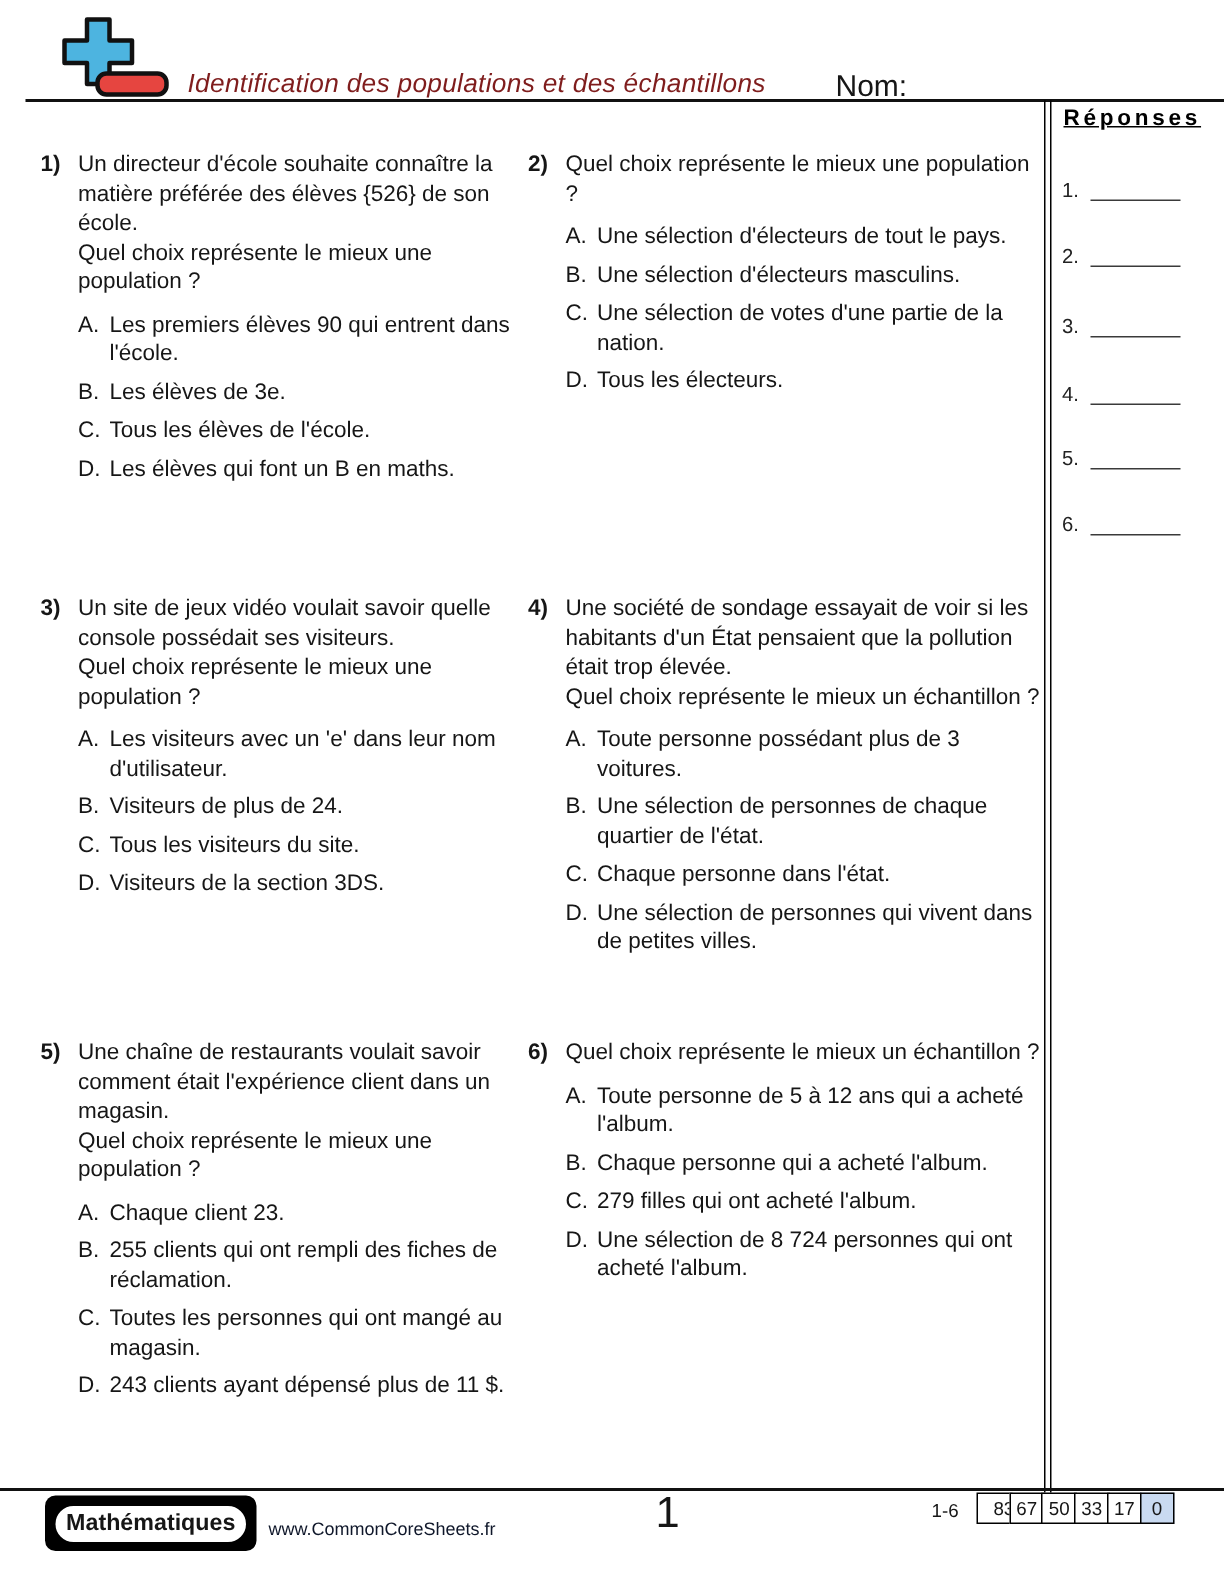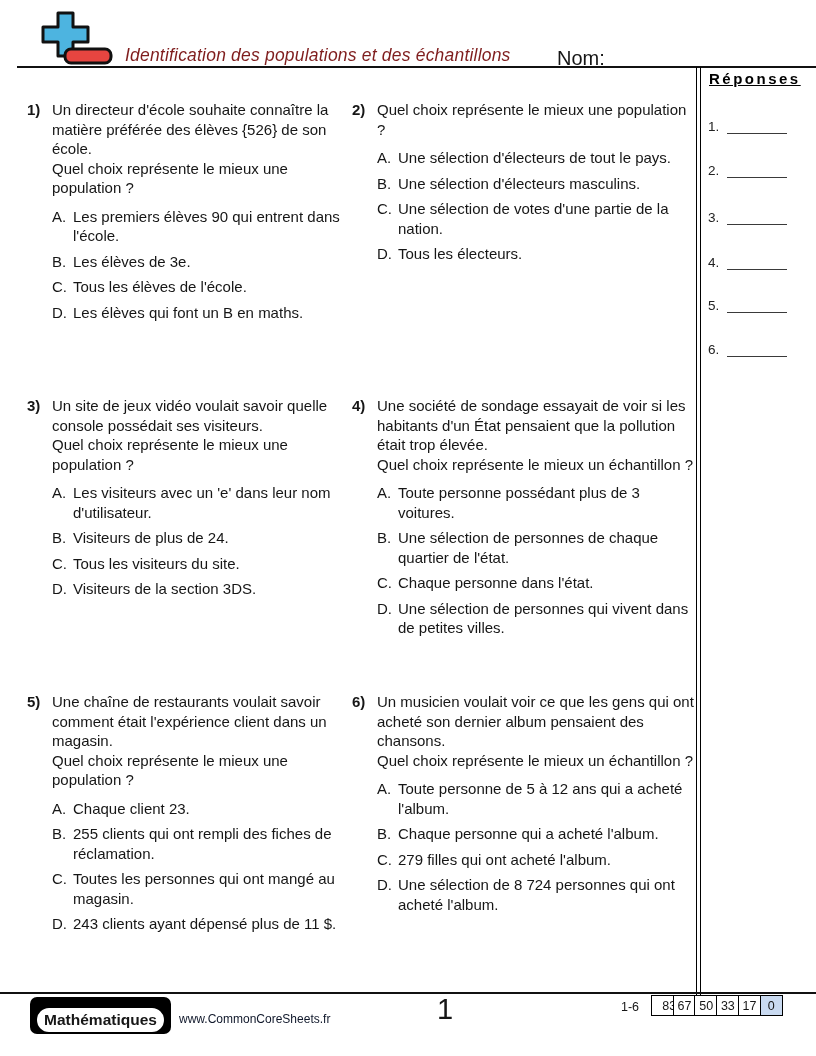--- a/index.html
+++ b/index.html
@@ -53,21 +53,21 @@
   }
   .ans-item { position:absolute; left:2px; display:flex; align-items:flex-end; gap:8px; }
   .ans-num { font-size:13.5px; color:#222; }
   .ans-blank { width:60px; height:15px; border-bottom:1.6px solid #3a3a3a; }
 
   
   .footer-rule { position:absolute; left:0; right:0; top:992px; height:2px; background:#111; }
   .badge {
     position:absolute; left:30px; top:997px; width:141px; height:37px;
     background:#000; border-radius:7px;
-    display:flex; align-items:flex-end; justify-content:center;
+    display:flex; align-items:center; justify-content:center;
   }
   .badge-pill {
     background:#fff; border:2px solid #000; border-radius:15px;
     padding:3px 7px; font-weight:bold; font-size:15.5px; white-space:nowrap;
   }
   .website { position:absolute; left:179px; top:1012px; font-size:12px; color:#0f172a; }
   .page-number { position:absolute; left:420px; top:993px; width:50px; text-align:center; font-size:29px; }
   .score-range { position:absolute; left:621px; top:1000px; font-size:12.5px; }
   .score-table { position:absolute; left:651px; top:995px; display:flex; }
   .score-cell {
@@ -234,21 +234,20 @@
                   <span class="otext">243 clients ayant dépensé plus de 11 $.</span>
                 </div>
             </div>
           </div>
         </div>
       </div>
       <div class="qcol2">
         <div class="q">
           <div class="qnum">6)</div>
           <div class="qbody">
-            <div>Un musicien voulait voir ce que les gens qui ont acheté son dernier album pensaient des chansons.</div>
             <div>Quel choix représente le mieux un échantillon ?</div>
             <div class="opts">
               <div class="opt">
                   <span class="olabel">A.</span>
                   <span class="otext">Toute personne de 5 à 12 ans qui a acheté l'album.</span>
                 </div>
               <div class="opt">
                   <span class="olabel">B.</span>
                   <span class="otext">Chaque personne qui a acheté l'album.</span>
                 </div>

